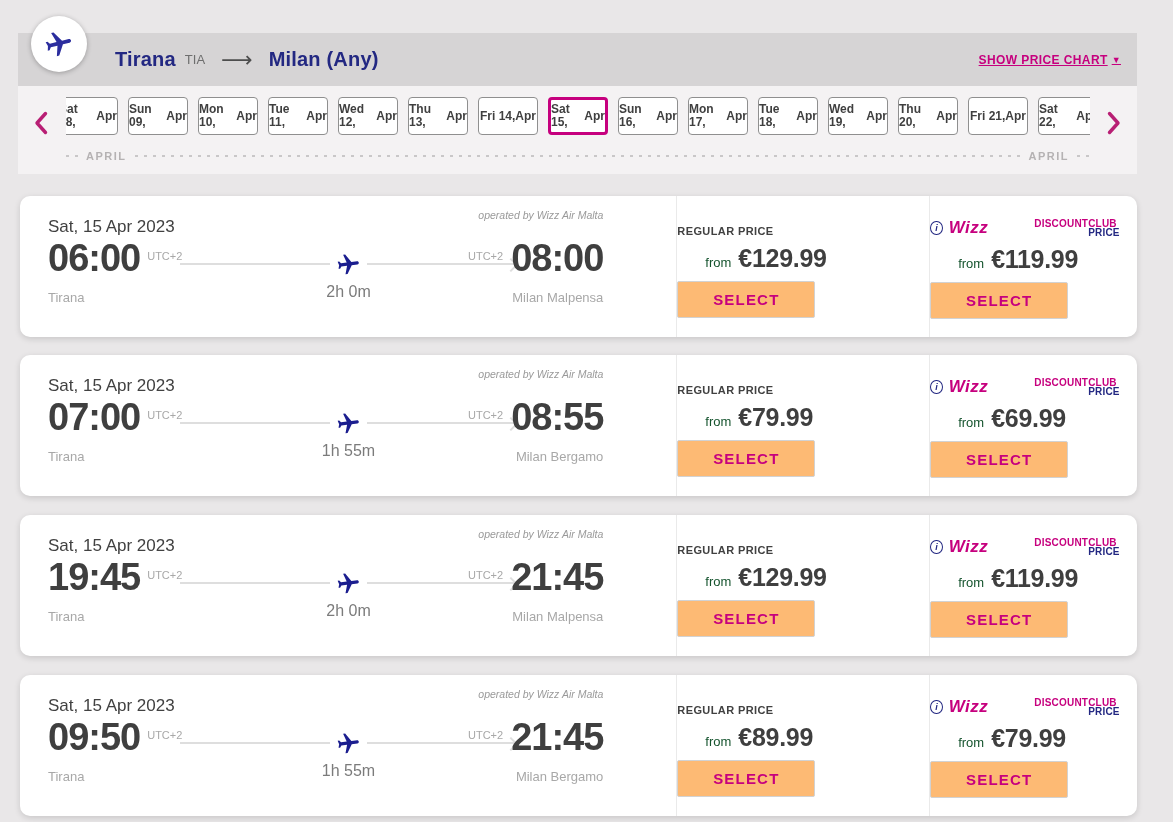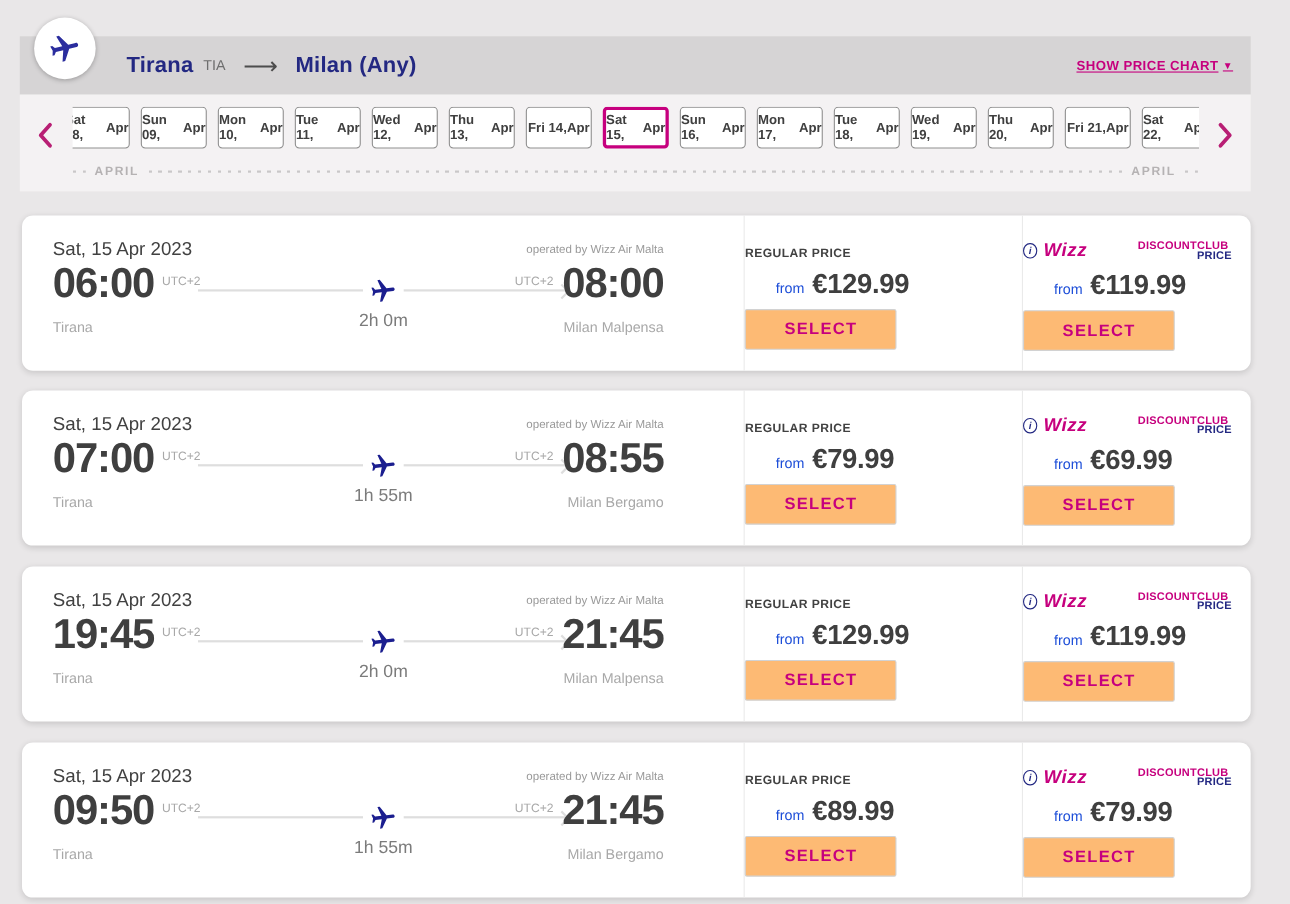--- a/index.html
+++ b/index.html
@@ -72,21 +72,21 @@
     position:absolute; left:20px; width:1117px; height:141px;
     background:#fff; border-radius:10px;
     box-shadow:0 2px 6px rgba(0,0,0,.14);
     display:flex;
     gap:45px;
   }
   .card1 { top:196px; } .card2 { top:355px; } .card3 { top:515px; } .card4 { top:675px; }
 
   .flight-section { position:relative; width:665px; }
   .f-date  { position:absolute; left:28px; top:21px; font-size:17px; color:#414141; }
-  .op-by   { position:absolute; right:28px; top:25px; font-size:10.5px; color:#9a9a9a; }
+  .op-by   { position:absolute; right:28px; top:13px; font-size:10.5px; color:#9a9a9a;font-style:italic; }
   .dep     { position:absolute; left:28px; top:42px; display:flex; align-items:flex-start; }
   .arr     { position:absolute; right:28px; top:42px; display:flex; align-items:flex-start; }
   .time    { font-size:38px; font-weight:bold; color:#3f3f3f; letter-spacing:-1px; line-height:1.1; }
   .tz      { font-size:11px; color:#a8a8a8; margin-top:12px; }
   .dep .tz { margin-left:7px; }
   .arr .tz { margin-right:8px; }
   .dep-city { position:absolute; left:28px;  top:94px; font-size:13px; color:#a8a8a8; }
   .arr-city { position:absolute; right:28px; top:94px; font-size:13px; color:#a8a8a8; }
   .graphic  { position:absolute; left:160px; top:57px; width:337px; height:22px;
               display:flex; align-items:center; }
@@ -112,21 +112,21 @@
     width:14px; height:14px; border:1.5px solid #232882; border-radius:50%;
     color:#232882; font-size:9px; font-weight:bold; font-style:italic;
     display:flex; align-items:center; justify-content:center; cursor:pointer;
   }
   .wizz-brand { font-size:17px; font-weight:800; font-style:italic; color:#c6007e; letter-spacing:.5px; }
   .club-text { display:flex; flex-direction:row; line-height:9px; font-size:10px;
                font-weight:800; letter-spacing:.2px;margin-left:40px; }
   .club-l1 { color:#c6007e; }
   .club-word { color:#c6007e; } .price-word { color:#232882; }
   .price-row { margin-top:8px; display:flex; align-items:baseline; gap:7px; height:26px; }
-  .from  { font-size:13px; color:#1d4ed8;padding-left:28px; }
+  .from  { font-size:13px; color:#14532d;padding-left:28px; }
   .price { font-size:25px; font-weight:bold; color:#3f3f3f; letter-spacing:-.3px; }
   .select-btn {
     margin-top:11px; width:138px; height:37px;
     background:#fdba74; border:1px solid #d2d2d2; border-radius:2px;
     color:#c6007e; font-weight:bold; font-size:15px; letter-spacing:1.2px;
     font-family:"Liberation Sans", sans-serif; cursor:pointer;
   }
 </style>
 </head>
 <body>

